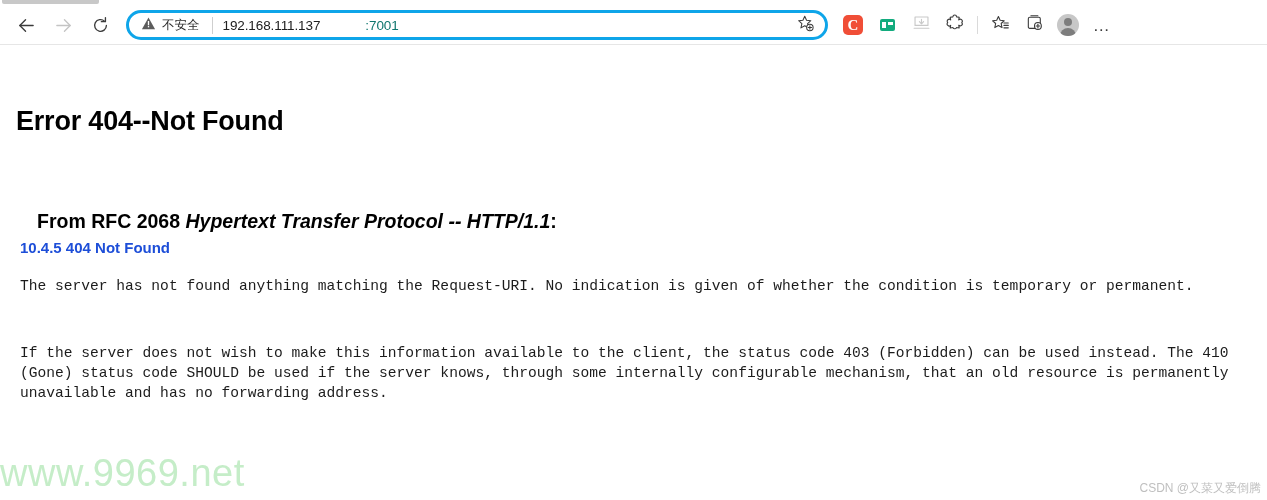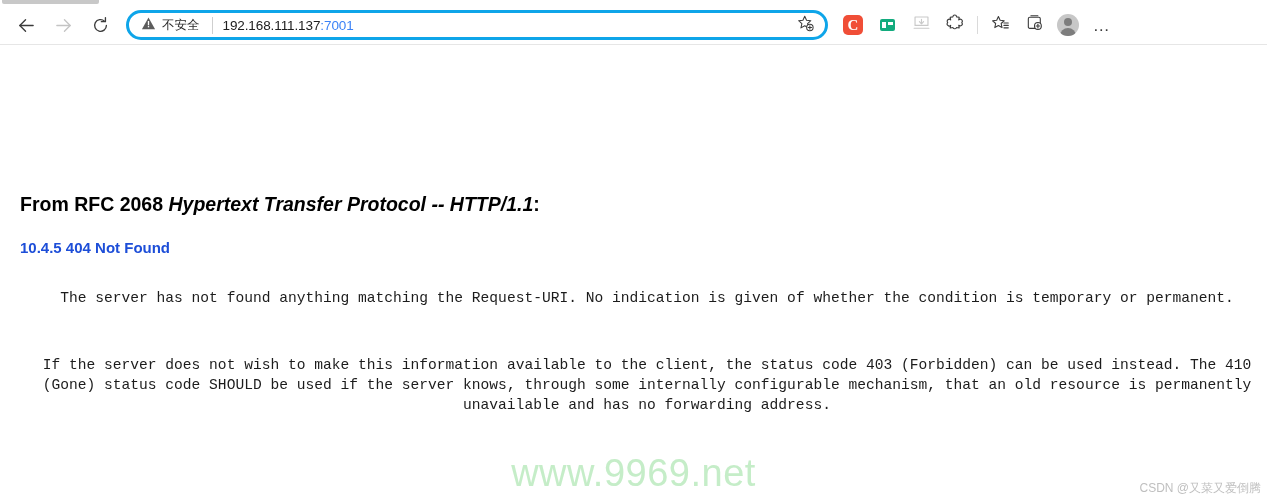--- a/index.html
+++ b/index.html
@@ -87,21 +87,21 @@
     background: #cfcfcf;
     margin: 0 10px 0 12px;
     flex: 0 0 auto;
   }
   #url-text {
     font-size: 13.5px;
     color: #202020;
     white-space: nowrap;
     letter-spacing: -0.1px;
   }
-  #url-text .url-port { color: #3b82f6; }
+  #url-text .url-port { color: #0f766e; margin-left: 45px; }
   #url-spacer { flex: 1 1 auto; }
 
   #favorite-add-button {
     width: 28px; height: 28px;
     display: flex; align-items: center; justify-content: center;
     border-radius: 4px;
     flex: 0 0 auto;
   }
 
   
@@ -209,21 +209,21 @@
     font-size: 27px;
     font-weight: bold;
     color: #000000;
     letter-spacing: -0.2px;
   }
 
   #rfc-heading {
     position: absolute;
     left: 20px;
     top: 148px;
-    margin: 0;
+    margin: 17px;
     font-family: "Liberation Sans", sans-serif;
     font-size: 19.5px;
     font-weight: bold;
     color: #000000;
   }
   #rfc-heading .rfc-italic {
     font-style: italic;
   }
 
   #section-heading {
@@ -233,40 +233,38 @@
     margin: 0;
     font-family: "Liberation Sans", sans-serif;
     font-size: 15px;
     font-weight: bold;
     color: #1d4ed8;
   }
 
   .body-para {
     position: absolute;
     left: 20px;
-    margin: 12px;
+    margin: 0;
     width: 1230px;
     font-family: "Liberation Mono", monospace;
     font-size: 14.6px;
     line-height: 20px;
     color: #1c1c1c;
     letter-spacing: 0px;
     white-space: pre-wrap;
-    text-align: center;
   }
   #paragraph-1 { top: 231px; }
   #paragraph-2 { top: 298px; }
 
   
   #site-watermark {
     position: absolute;
     left: 0;
     top: 407px;
     width: 1267px;
-    text-align: center;
     font-family: "Liberation Sans", sans-serif;
     font-size: 38px;
     color: #c5edc8;
     letter-spacing: 0.5px;
     pointer-events: none;
   }
 
   #csdn-attribution {
     position: absolute;
     right: 6px;
@@ -411,20 +409,21 @@
       </div>
 
     </div>
   </div>
 
   <div id="chrome-bottom-border"></div>
 </div>
 
 <div id="page-content">
 
+  <h1 id="error-title">Error 404--Not Found</h1>
 
   <h2 id="rfc-heading"><span>From RFC 2068 </span><span class="rfc-italic">Hypertext Transfer Protocol -- HTTP/1.1</span><span>:</span></h2>
 
   <h3 id="section-heading">10.4.5 404 Not Found</h3>
 
   <p class="body-para" id="paragraph-1">The server has not found anything matching the Request-URI. No indication is given of whether the condition is temporary or permanent.</p>
 
   <p class="body-para" id="paragraph-2">If the server does not wish to make this information available to the client, the status code 403 (Forbidden) can be used instead. The 410 (Gone) status code SHOULD be used if the server knows, through some internally configurable mechanism, that an old resource is permanently unavailable and has no forwarding address.</p>
 
   <div id="site-watermark">www.9969.net</div>

